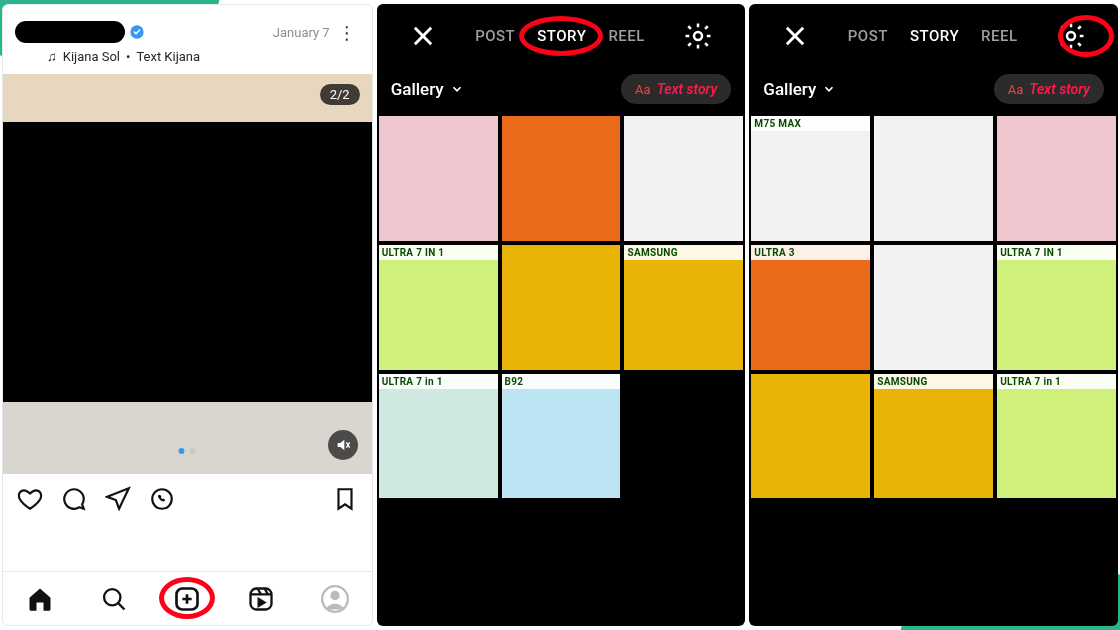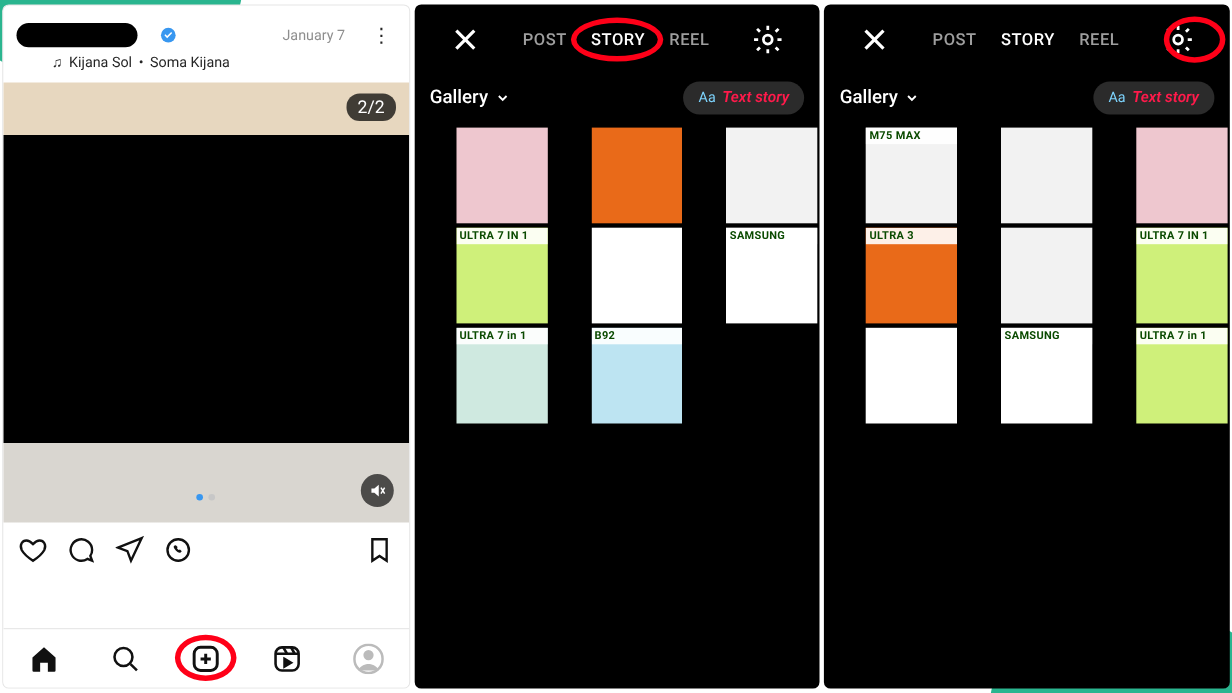--- a/index.html
+++ b/index.html
@@ -29,21 +29,21 @@
     flex: 1 1 0;
     border-radius: 6px;
     overflow: hidden;
     position: relative;
   }
   
   .p1 { background: #fff; border: 1px solid #e6e6e6; }
   .feed-head {
     display: flex;
     align-items: center;
-    gap: 20px;
+    gap: 4px;
     padding: 16px 12px 6px 12px;
   }
   .avatar-blk {
     width: 110px; height: 22px;
     background: #000;
     border-radius: 11px;
   }
   .verified {
     width: 16px; height: 16px;
     color: #3897f0;
@@ -72,21 +72,21 @@
     position: relative;
     width: 100%;
     height: 400px;
     background: linear-gradient(180deg,#e7d7bf 0%, #e7d7bf 12%, #000 12%, #000 82%, #d9d6d0 82%, #d9d6d0 100%);
   }
   .carousel-idx {
     position: absolute;
     top: 10px; right: 12px;
     background: rgba(0,0,0,.72);
     color: #fff;
-    font-size: 16px;
+    font-size: 13px;
     padding: 3px 10px;
     border-radius: 12px;
   }
   .mute-btn {
     position: absolute;
     right: 14px; bottom: 14px;
     width: 30px; height: 30px;
     border-radius: 50%;
     background: rgba(0,0,0,.65);
     display: flex;
@@ -173,52 +173,51 @@
   .text-story-pill {
     display: flex;
     align-items: center;
     gap: 6px;
     background: #2b2b2b;
     padding: 7px 14px;
     border-radius: 18px;
     font-size: 14px;
   }
   .text-story-pill .lbl { color: #ff1a4b; font-weight: 600; font-style: italic; }
-  .aa { color: #7dd3fc; font-size: 13px; }
+  .aa { color: #ef4444; font-size: 13px; }
 
   .grid {
     display: grid;
     grid-template-columns: repeat(3, 1fr);
     gap: 4px;
     padding: 0 2px;
   }
   .thumb {
     aspect-ratio: 1 / 1.05;
     background: #3a3a3a;
     position: relative;
     display:flex;
     align-items:center;
     justify-content:center;
     overflow:hidden;
     font-size:10px;
-    margin-left:36px;
   }
   .tbanner {
     position:absolute;
     top:0; left:0; right:0;
     font-size:10px;
     font-weight:700;
     padding:2px 3px;
     color:#0a4a00;
     letter-spacing:.3px;
   }
   .t-pink   { background:#eec7cf; }
   .t-orange { background:#e96a19; }
   .t-green  { background:#cfe9e0; }
-  .t-dblue  { background:#ffffff; }
+  .t-dblue  { background:#eab308; }
   .t-boxwhite { background:#f2f2f2; }
   .t-cyan   { background:#bde4f2; }
   .t-lime   { background:#cff07a; }
   .t-pastelpink { background:#f4c6d6; }
 
   .hl-story { width: 84px; height: 40px; top: 12px; left: 50%; transform: translateX(-50%); }
   .hl-gear  { width: 56px; height: 42px; top: 11px; right: 4px; }
 </style>
 </head>
 <body>
@@ -235,21 +234,21 @@
           <circle cx="12" cy="12" r="10" fill="#3897f0"></circle>
           <path d="M8 12l2.5 2.5L16 9" stroke="#fff" stroke-width="2.2" fill="none" stroke-linecap="round"></path>
         </svg>
       <span class="post-date">January 7</span>
       <span class="more-dots">⋮</span>
     </div>
     <div class="music-line">
       <span class="music-note">♫</span>
       <span>Kijana Sol</span>
       <span>•</span>
-      <span>Soma Kijana</span>
+      <span>Text Kijana</span>
     </div>
 
     <div class="media-wrap">
       <div class="carousel-idx">2/2</div>
       <div class="mute-btn">
         <svg width="16" height="16" viewBox="0 0 24 24">
             <path d="M4 9v6h4l6 5V4L8 9H4z" fill="#fff"></path>
             <path d="M17 8l5 8M22 8l-5 8" stroke="#fff" stroke-width="2"></path>
           </svg>
       </div>

